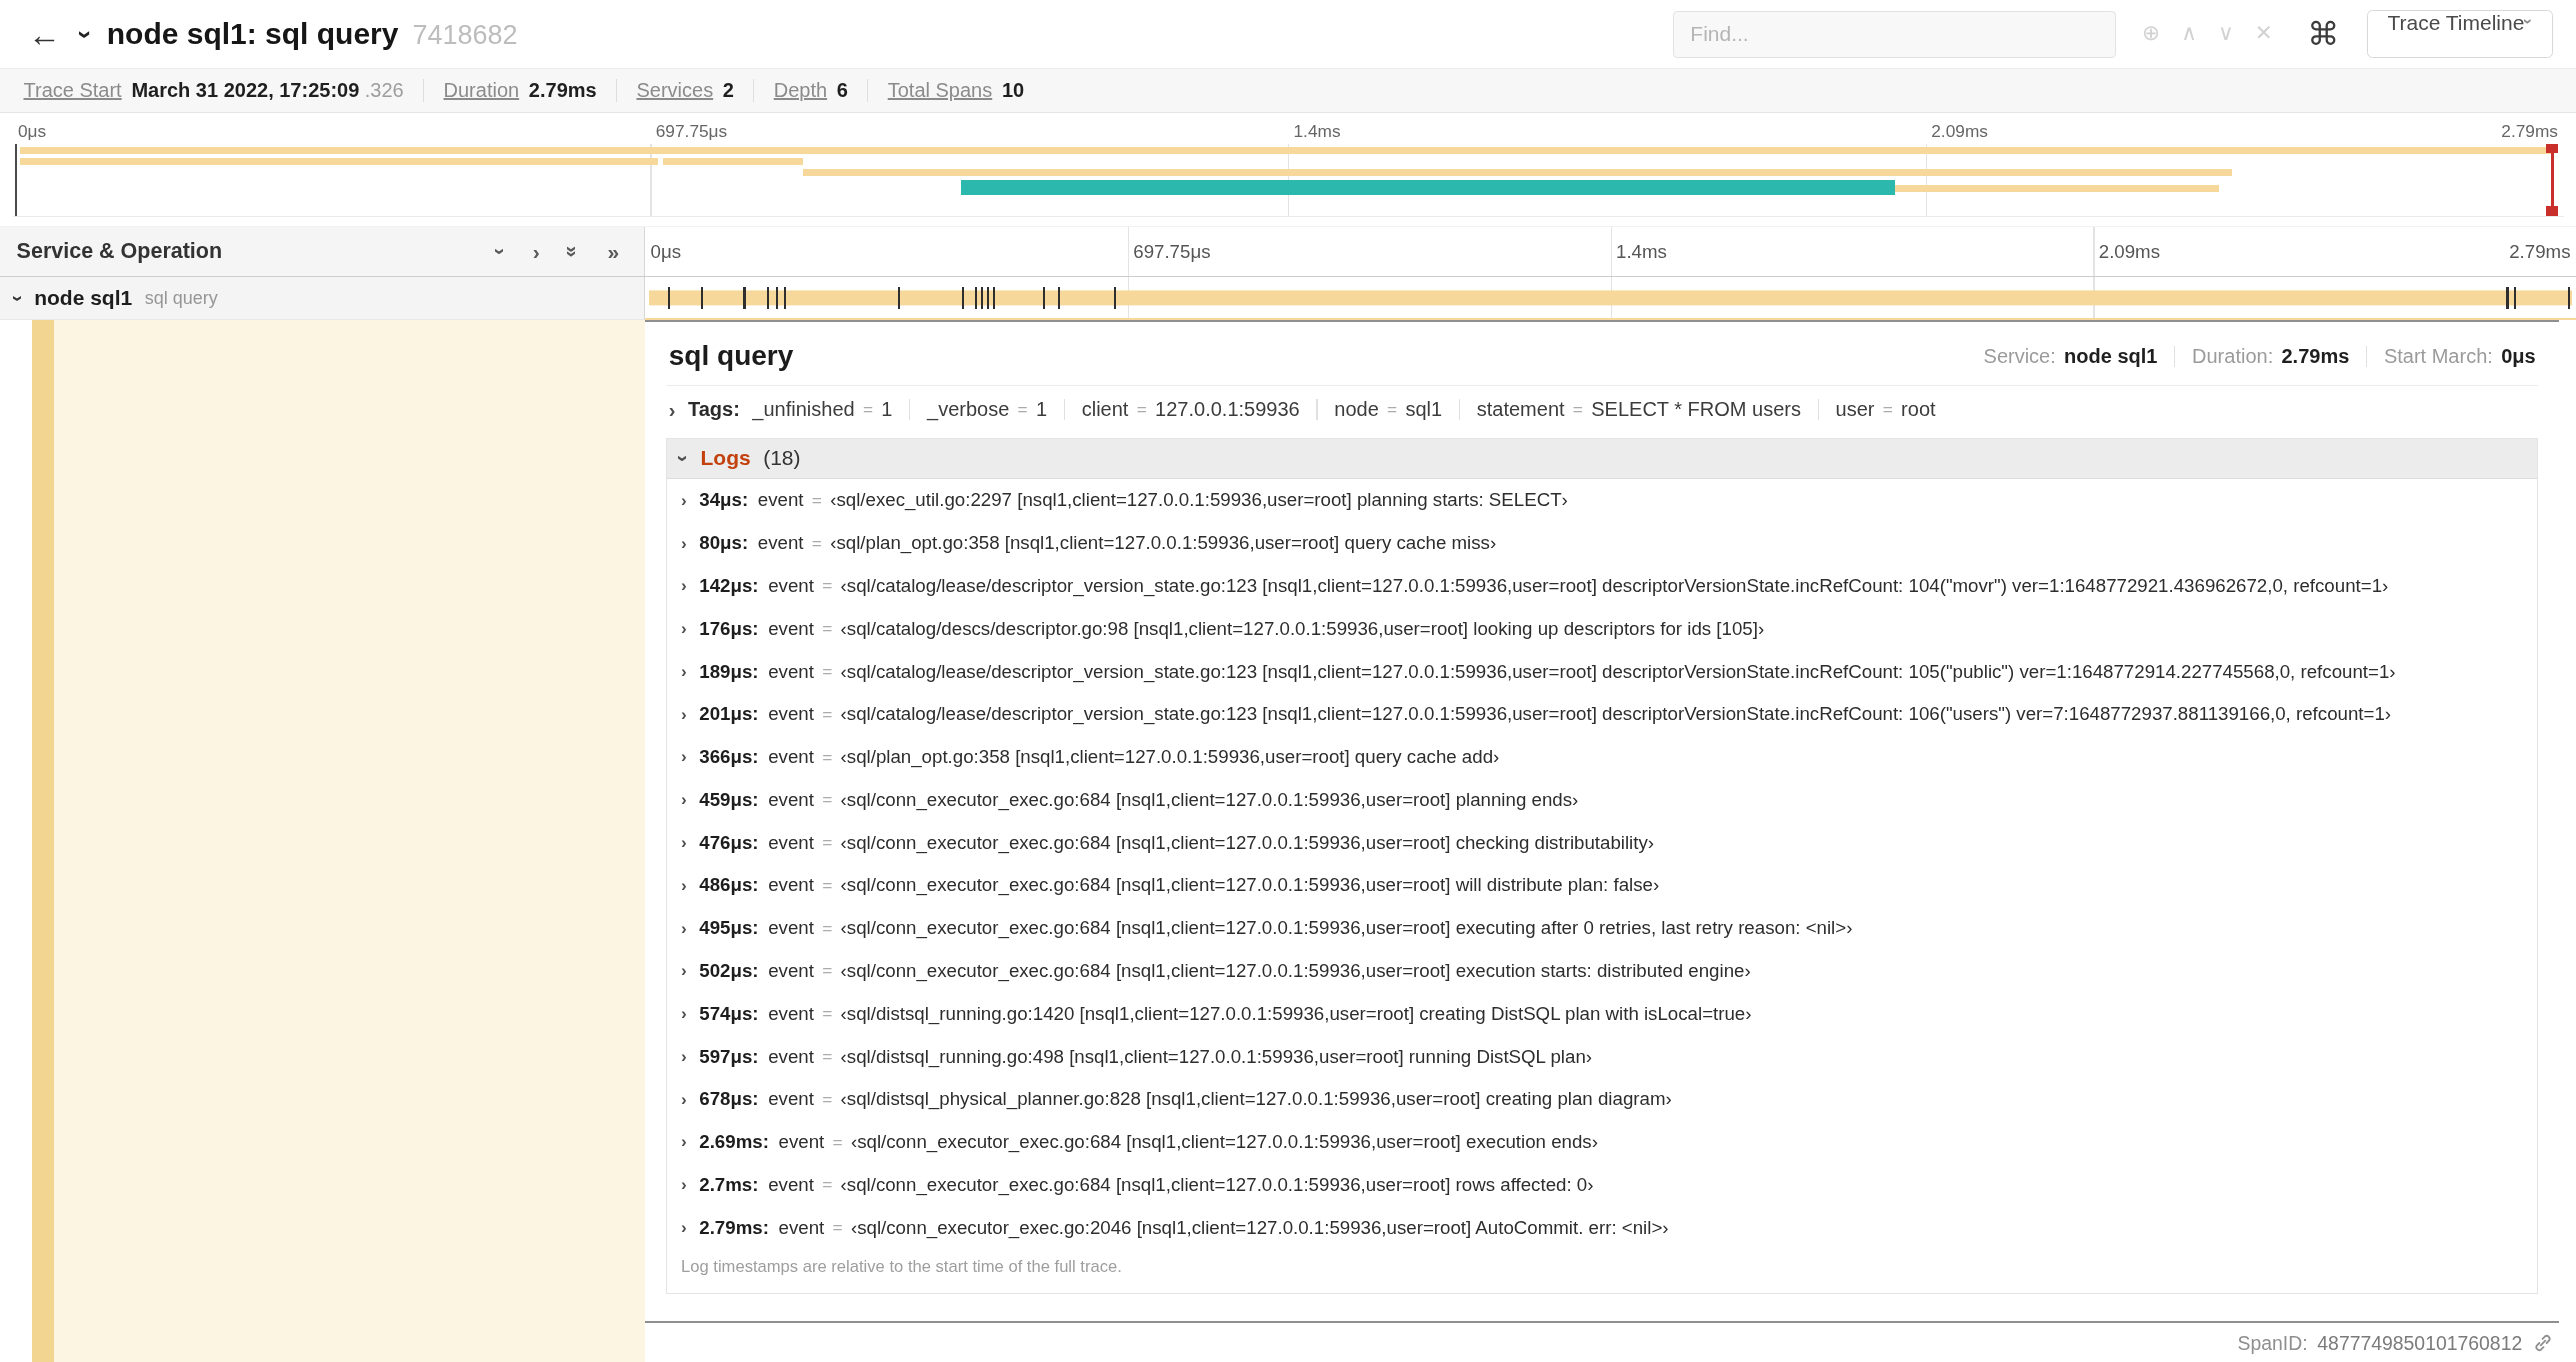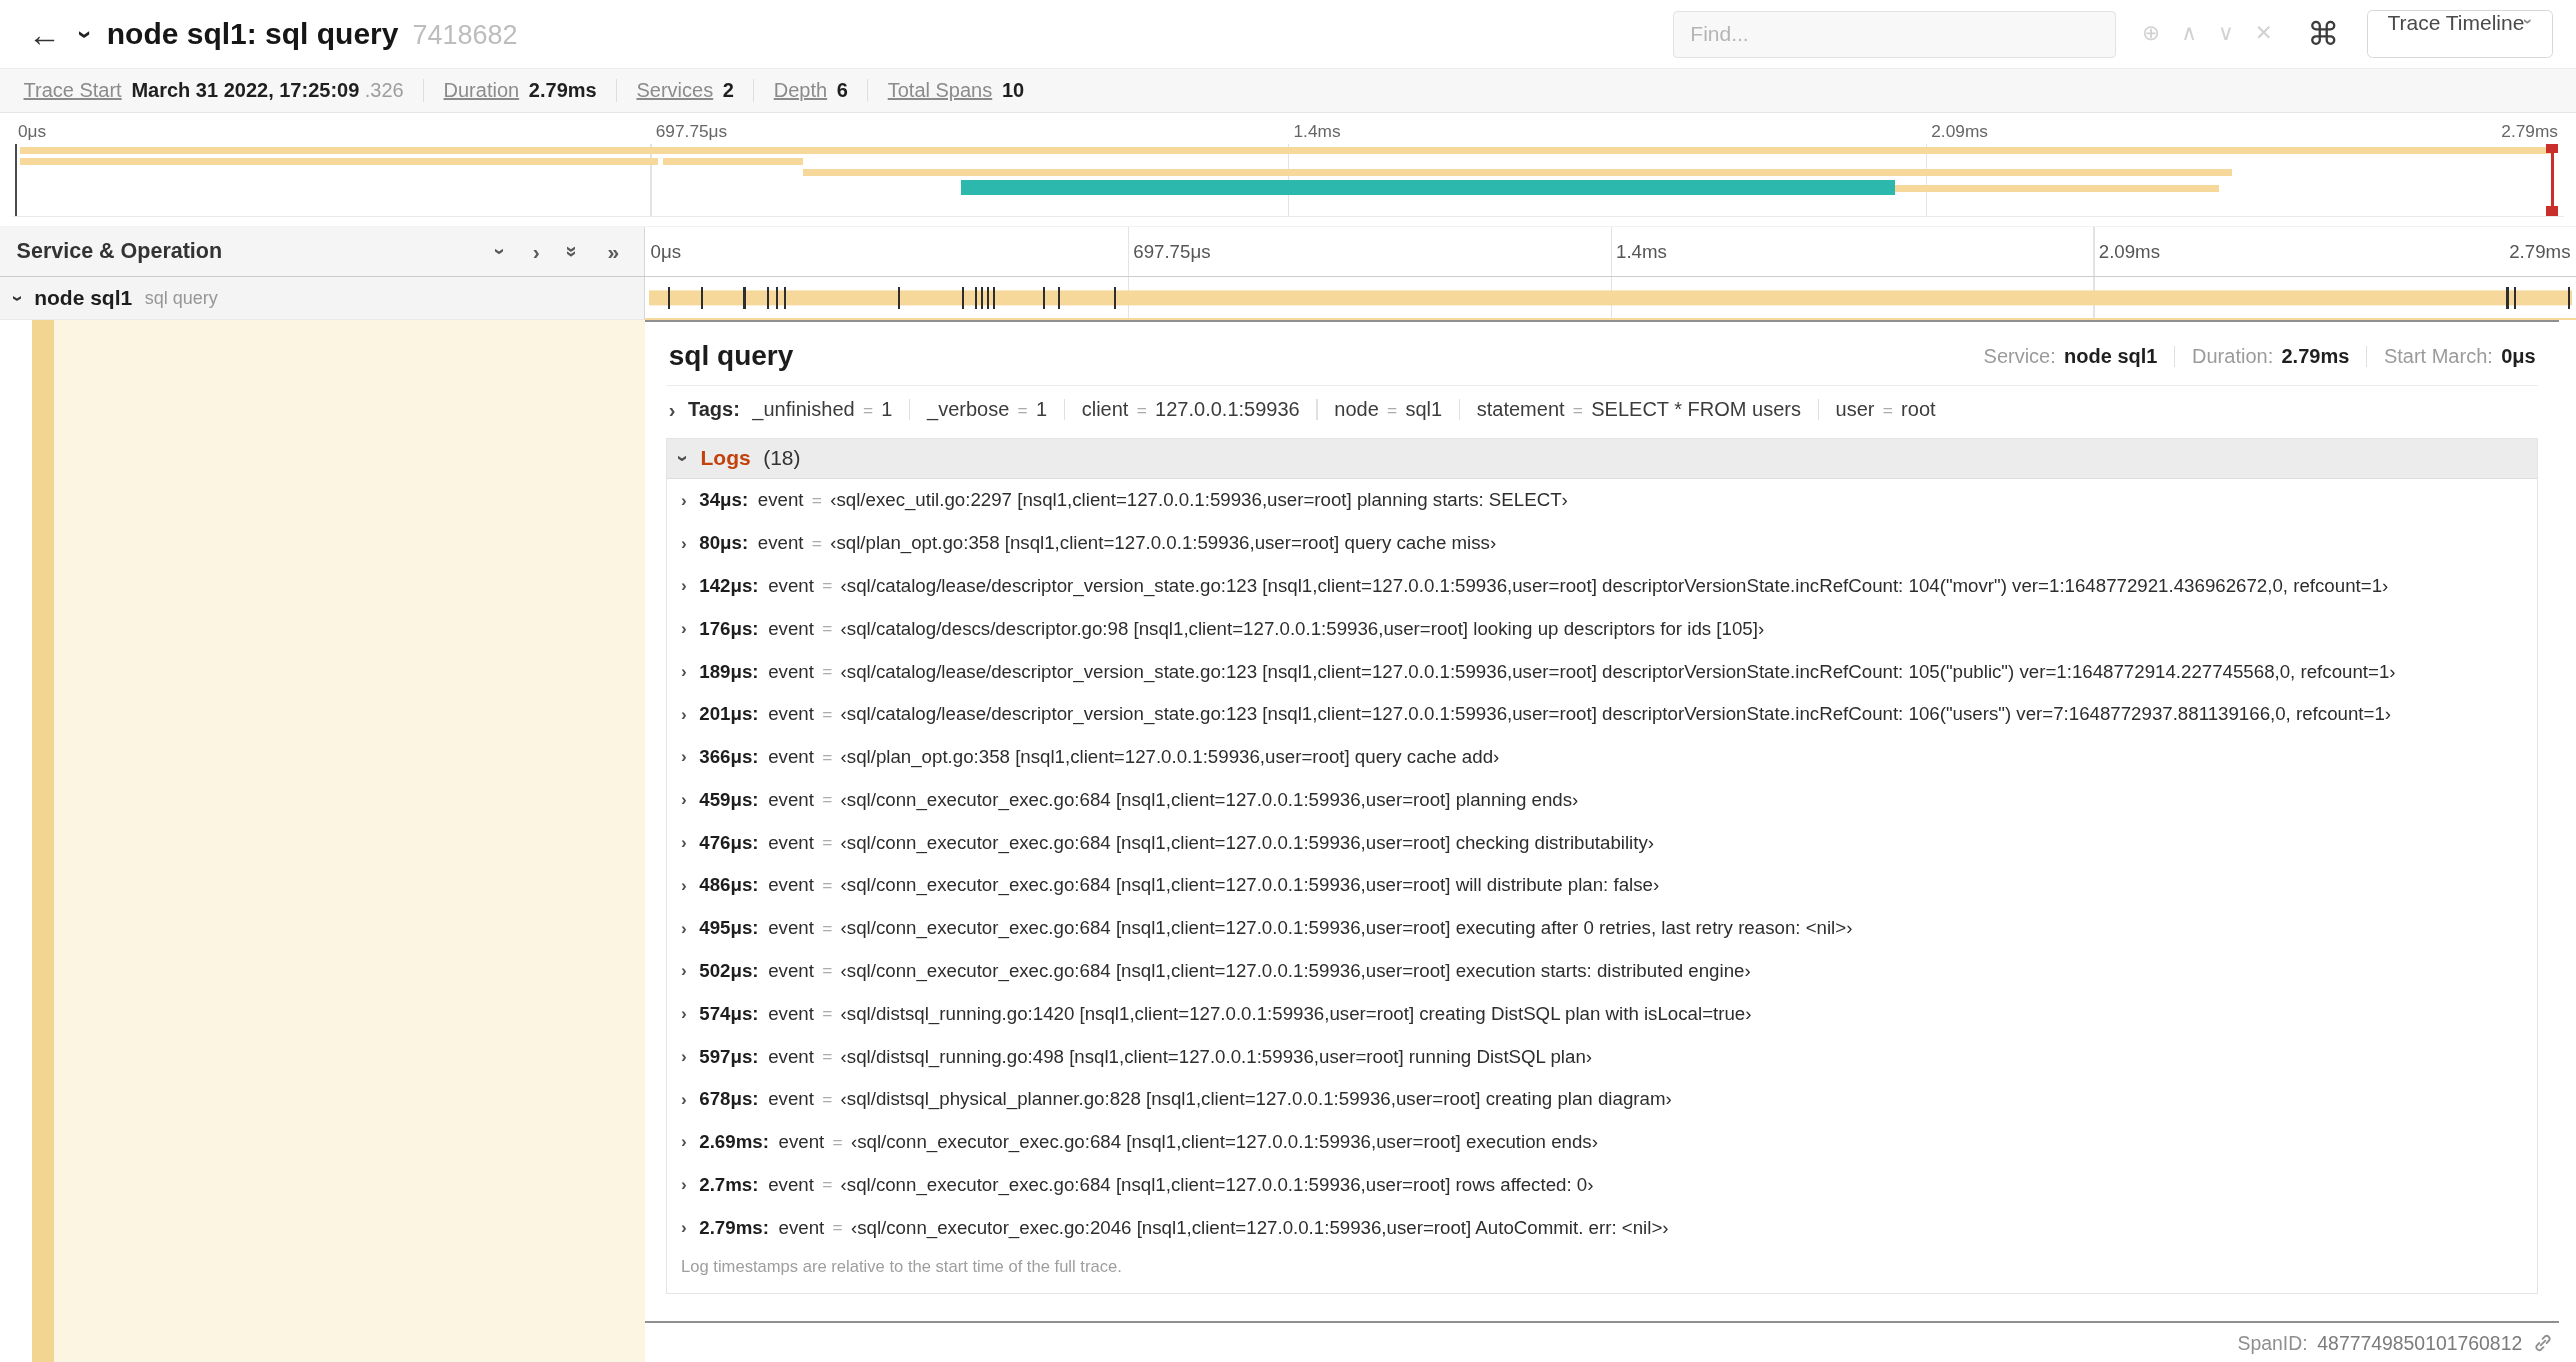--- a/index.html
+++ b/index.html
@@ -77,21 +77,21 @@
   .d-title{font-size:28px;font-weight:700;color:#1c1c1c;}
   .d-meta{margin-left:auto;display:flex;align-items:center;font-size:20px;}
   .meta-item{display:flex;align-items:baseline;gap:8.3px;}
   .meta-lbl{color:#9b9b9b;text-align:right;}
   .meta-val{font-weight:700;color:#1f1f1f;}
   .v-sep{display:inline-block;width:1.4px;height:21px;background:#e0e0e0;margin:0 16.6px;}
   .tags-row{display:flex;align-items:center;gap:12.5px;padding:12.5px 2.8px 14px;font-size:20px;}
   .chev{font-weight:700;color:#4f4f4f;line-height:1;}
   .tags-label{font-weight:700;color:#2a2a2a;}
   .tags-list{display:flex;align-items:center;}
-  .tag{display:flex;align-items:flex-end;}
+  .tag{display:flex;align-items:center;}
   .tag-k,.tag-v{color:#3c3c3c;}
   .eq{color:#ababab;font-size:17.3px;margin:0 8.3px;}
   .logs{border:1.4px solid #e4e4e4;margin-top:2.8px;}
   .logs-hdr{height:40px;background:#ececec;display:flex;align-items:center;gap:12.5px;padding:0 14px;font-size:21px;border-bottom:1.4px solid #dddddd;cursor:pointer;}
   .logs-title{font-weight:700;color:#c2410c;}
   .logs-count{color:#333;}
   .log-row{display:flex;align-items:center;padding:10.4px 14px;font-size:18.7px;white-space:nowrap;overflow:hidden;}
   .log-row .chev{font-size:17.3px;margin-right:12.5px;}
   .log-time{font-weight:700;color:#1d1d1d;margin-right:9.7px;}
   .log-field{color:#2d2d2d;}

